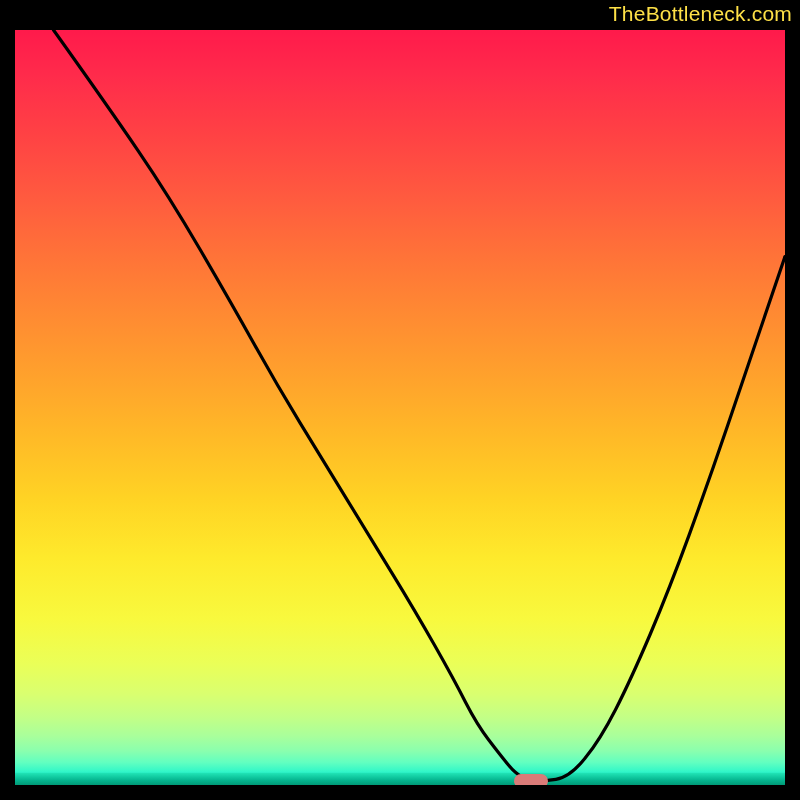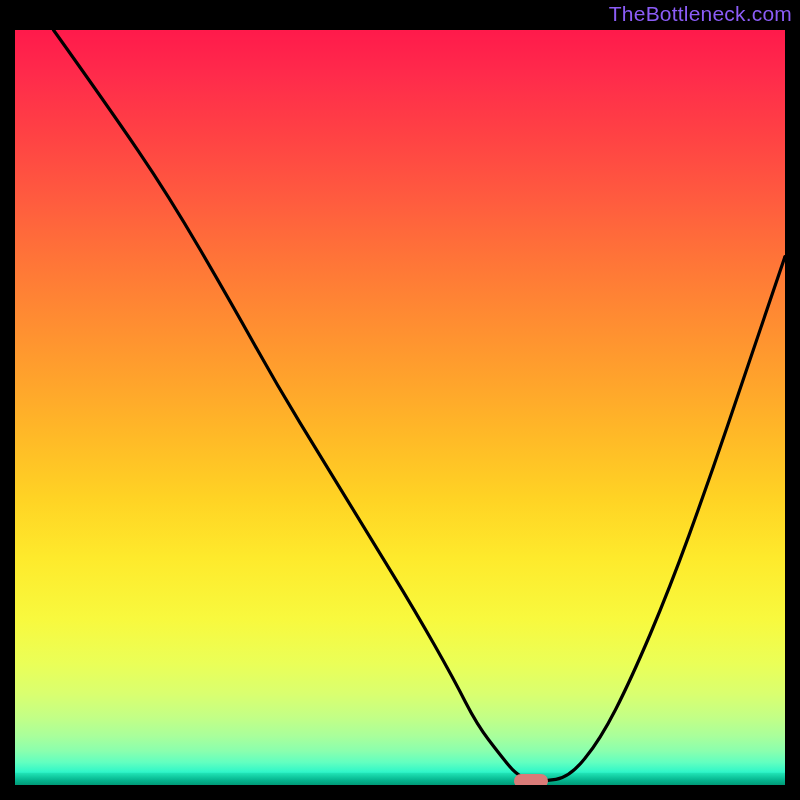--- a/index.html
+++ b/index.html
@@ -14,21 +14,21 @@
   .frame {
     position: relative;
     width: 800px;
     height: 800px;
     background: #000;
   }
   .watermark {
     position: absolute;
     top: 2px;
     right: 8px;
-    color: #8b5cf6;
+    color: #fde047;
     font-size: 21px;
     font-weight: 400;
     letter-spacing: 0.2px;
     z-index: 10;
   }
   .plot-area {
     position: absolute;
     left: 15px;
     top: 30px;
     width: 770px;

